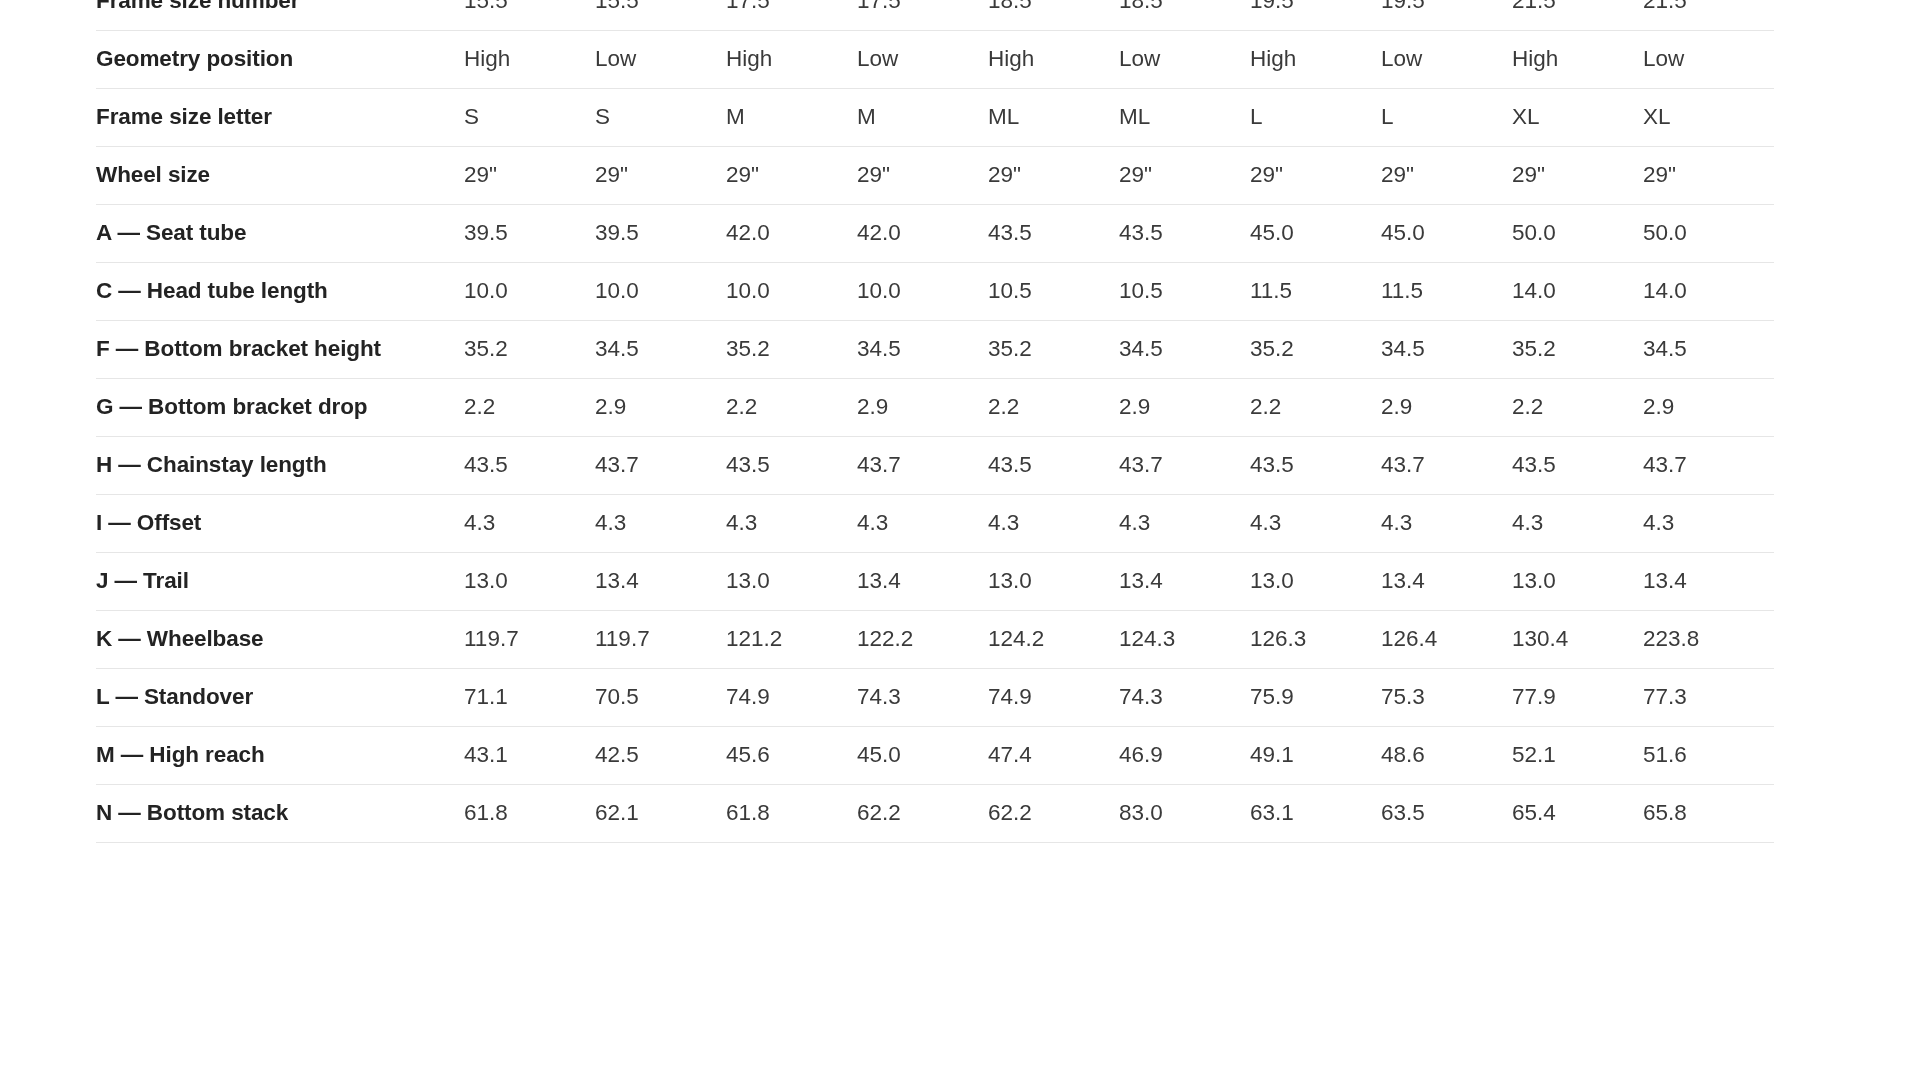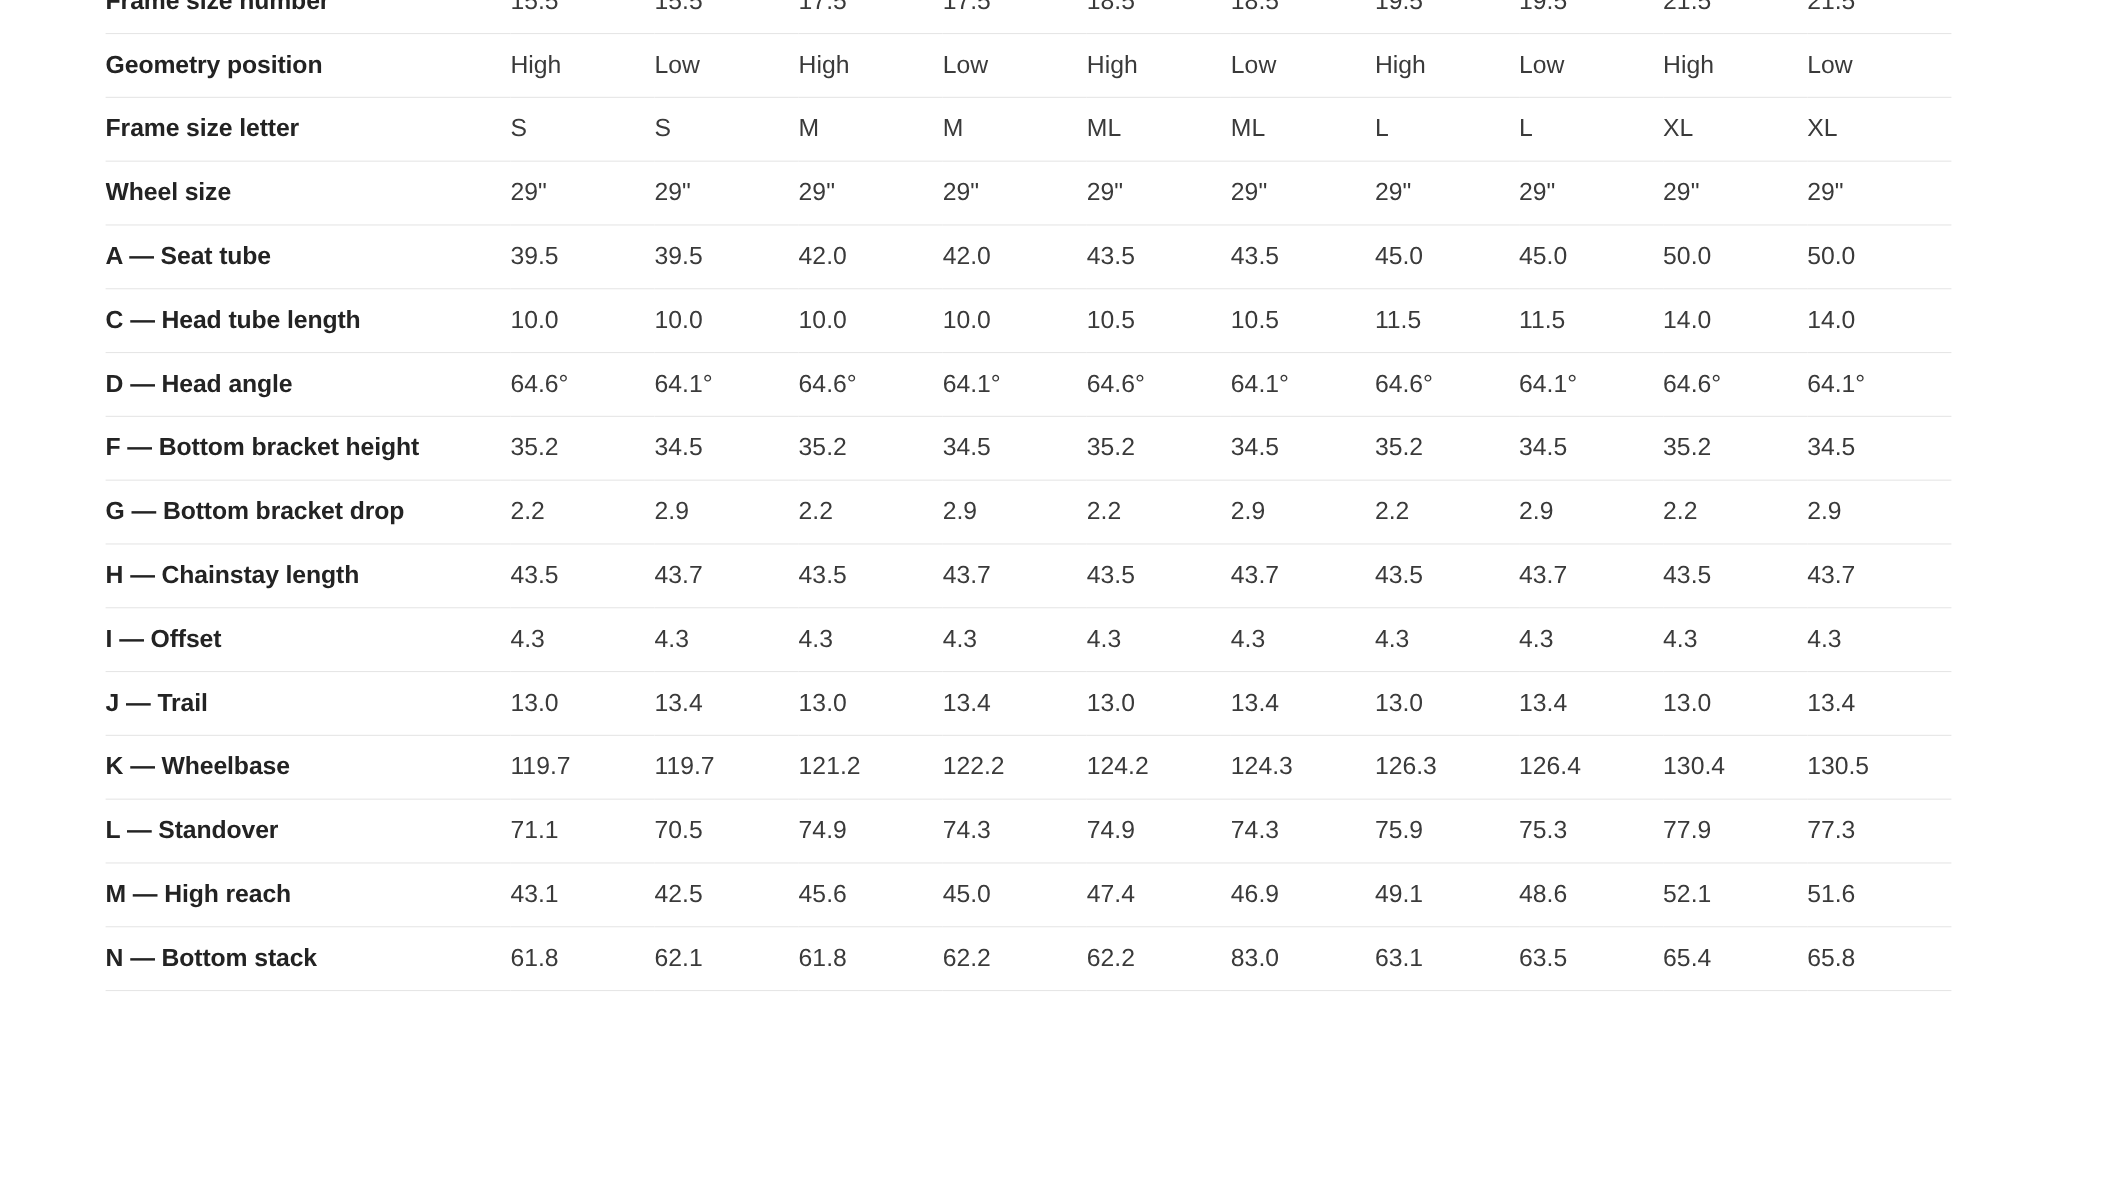--- a/index.html
+++ b/index.html
@@ -146,33 +146,20 @@
           <td class="cell">10.0</td>
           <td class="cell">10.0</td>
           <td class="cell">10.5</td>
           <td class="cell">10.5</td>
           <td class="cell">11.5</td>
           <td class="cell">11.5</td>
           <td class="cell">14.0</td>
           <td class="cell">14.0</td>
         </tr>
         <tr>
-          <td class="row-label">D — Head angle</td>
-          <td class="cell first-cell">64.6°</td>
-          <td class="cell">64.1°</td>
-          <td class="cell">64.6°</td>
-          <td class="cell">64.1°</td>
-          <td class="cell">64.6°</td>
-          <td class="cell">64.1°</td>
-          <td class="cell">64.6°</td>
-          <td class="cell">64.1°</td>
-          <td class="cell">64.6°</td>
-          <td class="cell">64.1°</td>
-        </tr>
-        <tr>
           <td class="row-label">F — Bottom bracket height</td>
           <td class="cell first-cell">35.2</td>
           <td class="cell">34.5</td>
           <td class="cell">35.2</td>
           <td class="cell">34.5</td>
           <td class="cell">35.2</td>
           <td class="cell">34.5</td>
           <td class="cell">35.2</td>
           <td class="cell">34.5</td>
           <td class="cell">35.2</td>
@@ -234,21 +221,21 @@
           <td class="row-label">K — Wheelbase</td>
           <td class="cell first-cell">119.7</td>
           <td class="cell">119.7</td>
           <td class="cell">121.2</td>
           <td class="cell">122.2</td>
           <td class="cell">124.2</td>
           <td class="cell">124.3</td>
           <td class="cell">126.3</td>
           <td class="cell">126.4</td>
           <td class="cell">130.4</td>
-          <td class="cell">130.5</td>
+          <td class="cell">223.8</td>
         </tr>
         <tr>
           <td class="row-label">L — Standover</td>
           <td class="cell first-cell">71.1</td>
           <td class="cell">70.5</td>
           <td class="cell">74.9</td>
           <td class="cell">74.3</td>
           <td class="cell">74.9</td>
           <td class="cell">74.3</td>
           <td class="cell">75.9</td>

